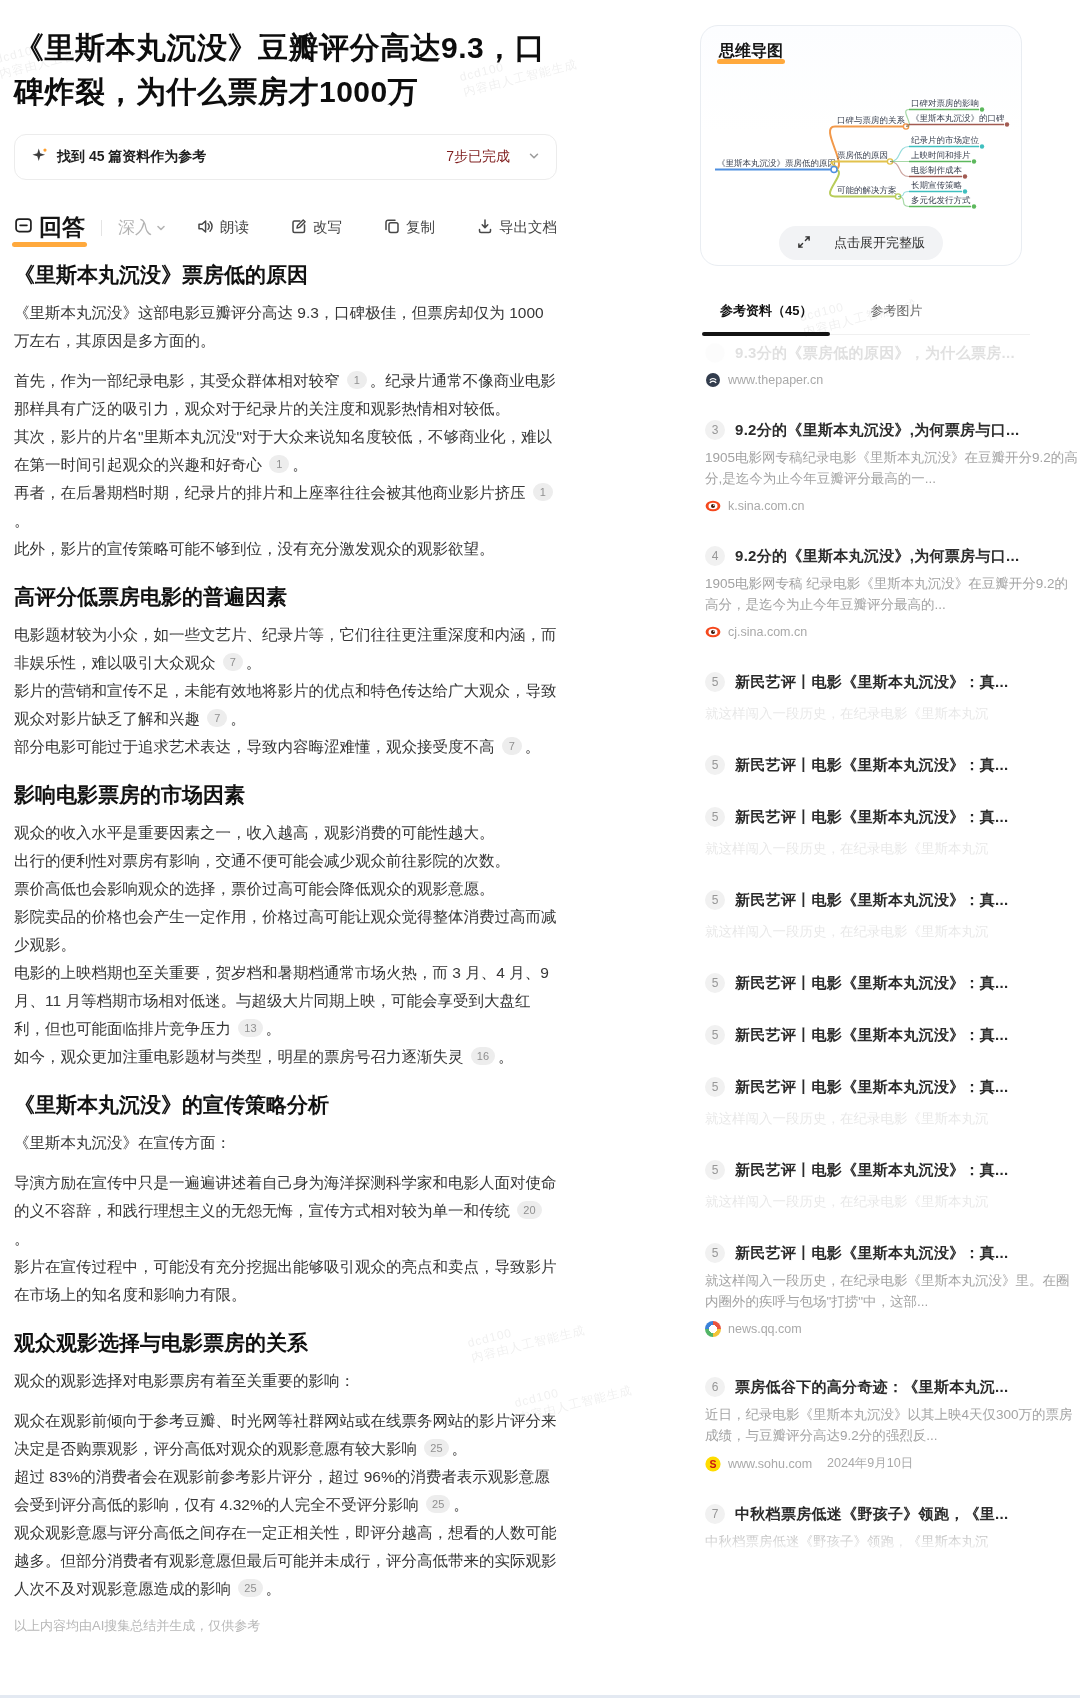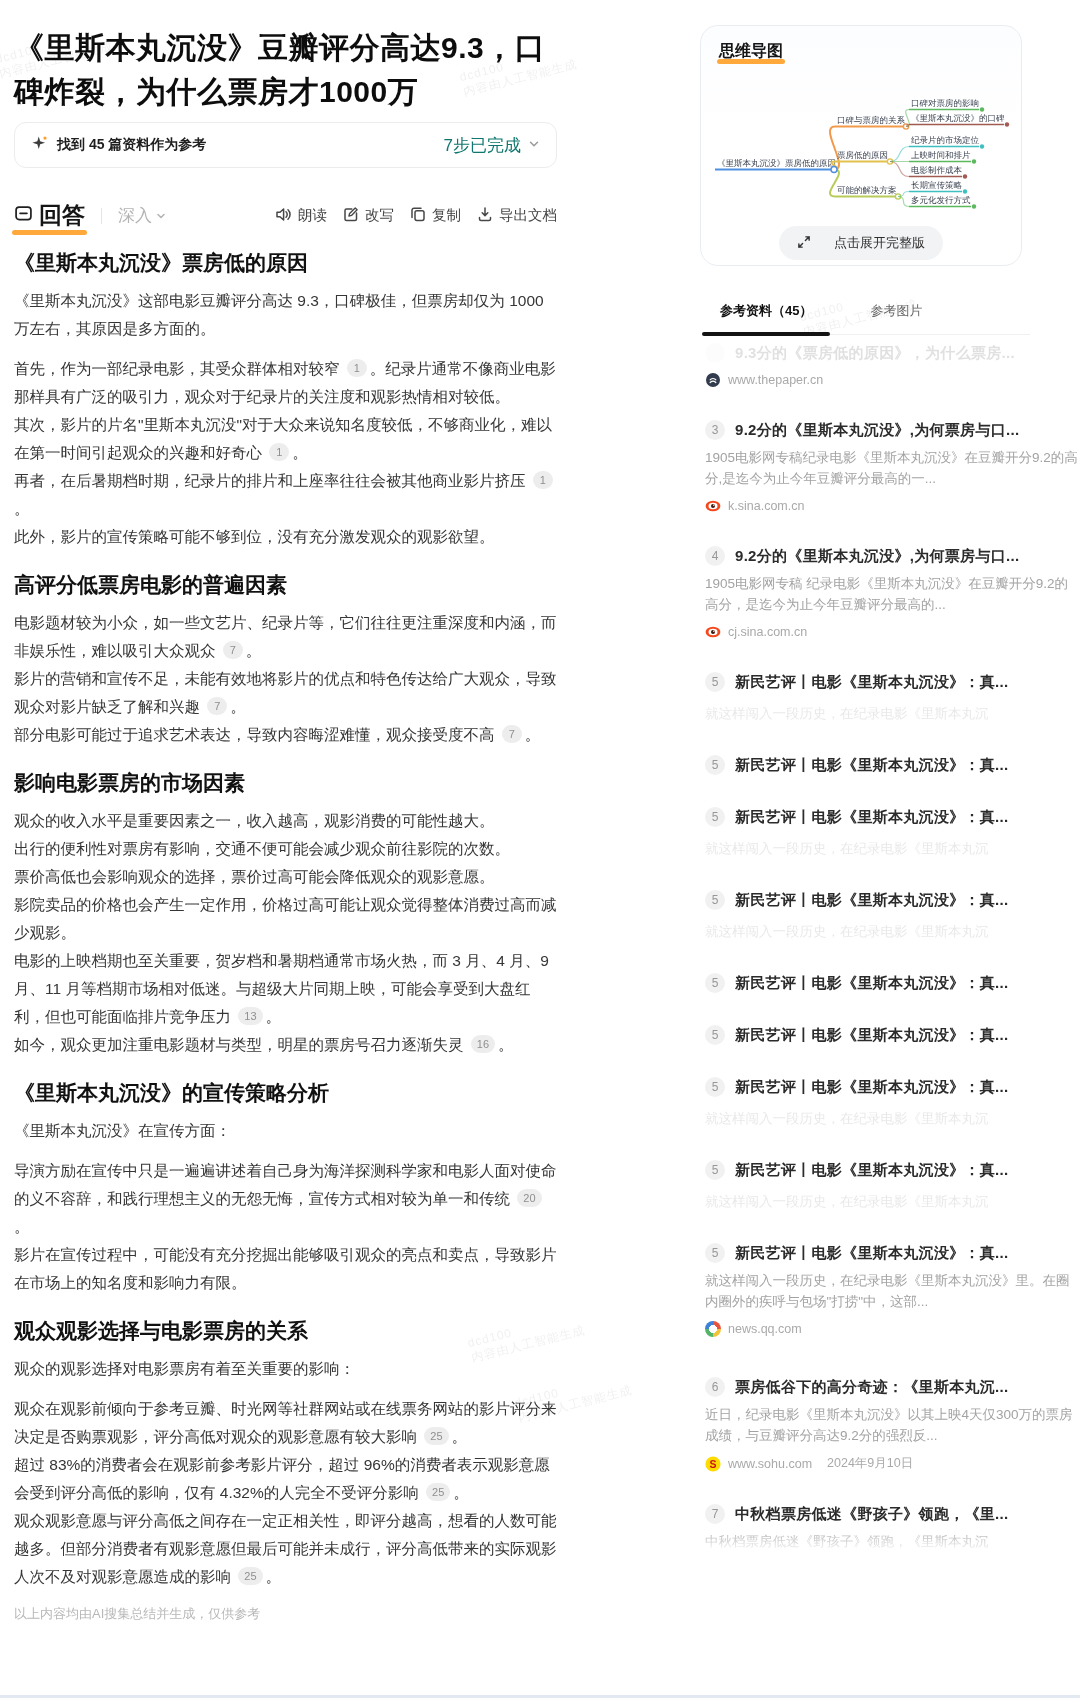--- a/index.html
+++ b/index.html
@@ -5,32 +5,32 @@
 <style>
   html,body{margin:0;padding:0;background:#fff;}
   .page{position:relative;width:1080px;height:1702px;overflow:hidden;background:#fff;
         font-family:"Liberation Sans","DejaVu Sans",sans-serif;color:#333;}
   
   .wm{position:absolute;transform:rotate(-14deg);opacity:.07;color:#333;font-size:12px;
       line-height:15px;letter-spacing:1px;pointer-events:none;display:flex;flex-direction:column;}
   
   .left-col{position:absolute;left:14px;top:0;width:543px;}
   h1.title{margin:26px 0 0;font-size:30px;line-height:44px;font-weight:700;color:#0d0d0d;letter-spacing:.5px;}
-  .find-bar{margin-top:8px;height:46px;border:1px solid #ececec;border-radius:12px;
+  .find-bar{margin-top:20px;height:46px;border:1px solid #ececec;border-radius:12px;
             display:flex;align-items:center;justify-content:space-between;padding:0 16px;box-sizing:border-box;}
   .find-left{display:flex;align-items:center;gap:9px;font-size:14px;font-weight:600;color:#1f1f1f;}
-  .find-right{display:flex;align-items:center;gap:7px;font-size:17px;color:#0f766e;}
+  .find-right{display:flex;align-items:center;gap:18px;font-size:14px;color:#7f1d1d;}
   .toolbar{margin-top:32px;display:flex;align-items:center;}
   .tab-answer{position:relative;display:flex;align-items:center;gap:6px;font-size:23px;font-weight:700;color:#151515;}
   .tab-answer::after{content:"";position:absolute;left:-2px;right:-2px;bottom:-4px;height:5px;
                      background:#ffa93d;border-radius:3px;z-index:0;}
   .tab-answer>span{position:relative;z-index:1;}
   .tb-divider{width:1px;height:16px;background:#e4e4e4;margin:0 16px;}
   .tab-deepen{display:flex;align-items:center;gap:4px;font-size:17px;color:#b3b3b3;}
-  .tb-actions{margin-left:auto;display:flex;align-items:center;gap:16px;}
+  .tb-actions{margin-left:auto;display:flex;align-items:center;gap:42px;}
   .tb-btn{display:flex;align-items:center;gap:6px;font-size:14.5px;color:#454545;cursor:pointer;}
   .article{margin-top:16px;}
   .article h2{margin:20px 0 10px;font-size:21px;line-height:28px;font-weight:700;color:#111;}
   .article h2:first-child{margin-top:18px;}
   .article p{margin:0;font-size:15.5px;line-height:28px;color:#363636;}
   .article p.gap{margin-bottom:12px;}
   .cite{display:inline-block;background:#ededed;color:#8f8f8f;font-size:11px;line-height:16px;
         min-width:8px;padding:1px 6px;border-radius:10px;text-align:center;margin:0 3px;
         transform:translateY(-2px);}
   .footer-note{margin-top:14px;font-size:13px;color:#b7b7b7;}

